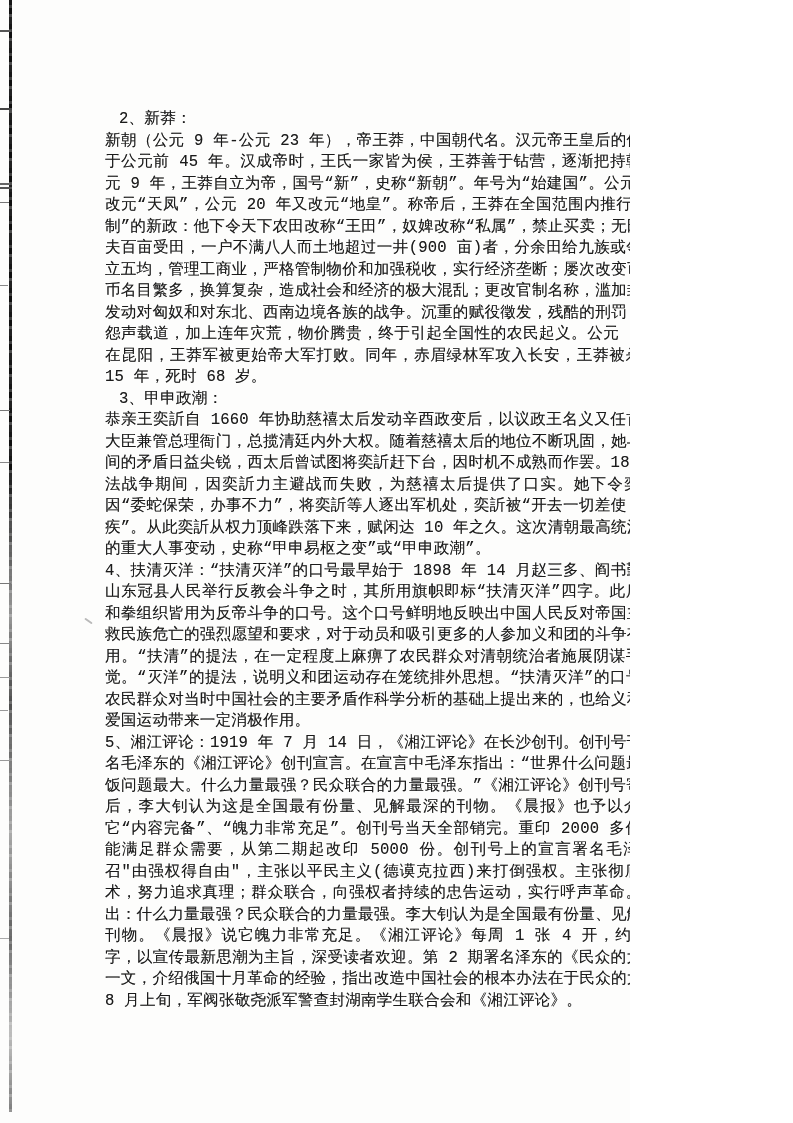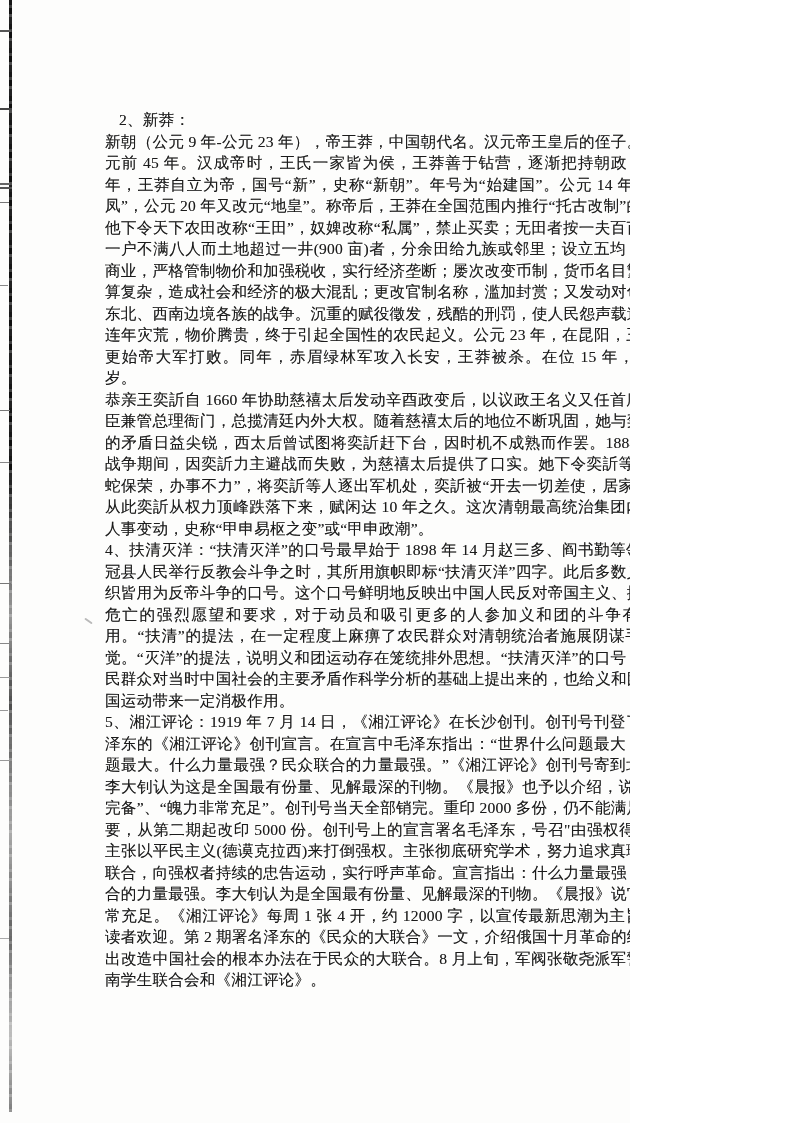--- a/index.html
+++ b/index.html
@@ -6,21 +6,21 @@
     margin: 0;
     padding: 0;
     background: #ffffff;
   }
   .page {
     position: relative;
     width: 630px;
     height: 1123px;
     background: #fdfdfc;
     overflow: hidden;
-    font-family: Liberation Serif, serif;
+    font-family: Liberation Mono, monospace;
     color: #1b1b1b;
   }
 
   
   .scan-line {
     position: absolute;
     left: 9px;
     top: 0;
     width: 3px;
     height: 1112px;
@@ -124,20 +124,21 @@
   <div class="speck curve" style="left:84px; top:620px; width:9px; height:2px;"></div>
 
   <main class="content">
 
     <section class="sec-2">
       <p class="section-heading">2、新莽：</p>
       <p class="section-body">新朝（公元 9 年-公元 23 年），帝王莽，中国朝代名。汉元帝王皇后的侄子。生于公元前 45 年。汉成帝时，王氏一家皆为侯，王莽善于钻营，逐渐把持朝政，公元 9 年，王莽自立为帝，国号“新”，史称“新朝”。年号为“始建国”。公元 14 年改元“天凤”，公元 20 年又改元“地皇”。称帝后，王莽在全国范围内推行“托古改制”的新政：他下令天下农田改称“王田”，奴婢改称“私属”，禁止买卖；无田者按一夫百亩受田，一户不满八人而土地超过一井(900 亩)者，分余田给九族或邻里；设立五均，管理工商业，严格管制物价和加强税收，实行经济垄断；屡次改变币制，货币名目繁多，换算复杂，造成社会和经济的极大混乱；更改官制名称，滥加封赏；又发动对匈奴和对东北、西南边境各族的战争。沉重的赋役徵发，残酷的刑罚，使人民怨声载道，加上连年灾荒，物价腾贵，终于引起全国性的农民起义。公元 23 年，在昆阳，王莽军被更始帝大军打败。同年，赤眉绿林军攻入长安，王莽被杀。在位 15 年，死时 68 岁。</p>
     </section>
 
     <section class="sec-3">
+      <p class="section-heading">3、甲申政潮：</p>
       <p class="section-body">恭亲王奕訢自 1660 年协助慈禧太后发动辛酉政变后，以议政王名义又任首席军机大臣兼管总理衙门，总揽清廷内外大权。随着慈禧太后的地位不断巩固，她与奕訢之间的矛盾日益尖锐，西太后曾试图将奕訢赶下台，因时机不成熟而作罢。1884 年中法战争期间，因奕訢力主避战而失败，为慈禧太后提供了口实。她下令奕訢等人因“委蛇保荣，办事不力”，将奕訢等人逐出军机处，奕訢被“开去一切差使，居家养疾”。从此奕訢从权力顶峰跌落下来，赋闲达 10 年之久。这次清朝最高统治集团内的重大人事变动，史称“甲申易枢之变”或“甲申政潮”。</p>
     </section>
 
     <section class="sec-4">
       <p class="section-body">4、扶清灭洋：“扶清灭洋”的口号最早始于 1898 年 14 月赵三多、阎书勤等领导山东冠县人民举行反教会斗争之时，其所用旗帜即标“扶清灭洋”四字。此后多数义和拳组织皆用为反帝斗争的口号。这个口号鲜明地反映出中国人民反对帝国主义、挽救民族危亡的强烈愿望和要求，对于动员和吸引更多的人参加义和团的斗争有一定作用。“扶清”的提法，在一定程度上麻痹了农民群众对清朝统治者施展阴谋手段的警觉。“灭洋”的提法，说明义和团运动存在笼统排外思想。“扶清灭洋”的口号，不是农民群众对当时中国社会的主要矛盾作科学分析的基础上提出来的，也给义和团反帝爱国运动带来一定消极作用。</p>
     </section>
 
     <section class="sec-5">
       <p class="section-body">5、湘江评论：1919 年 7 月 14 日，《湘江评论》在长沙创刊。创刊号刊登了署名毛泽东的《湘江评论》创刊宣言。在宣言中毛泽东指出：“世界什么问题最大？吃饭问题最大。什么力量最强？民众联合的力量最强。”《湘江评论》创刊号寄到北京后，李大钊认为这是全国最有份量、见解最深的刊物。《晨报》也予以介绍，说它“内容完备”、“魄力非常充足”。创刊号当天全部销完。重印 2000 多份，仍不能满足群众需要，从第二期起改印 5000 份。创刊号上的宣言署名毛泽东，号召"由强权得自由"，主张以平民主义(德谟克拉西)来打倒强权。主张彻底研究学术，努力追求真理；群众联合，向强权者持续的忠告运动，实行呼声革命。宣言指出：什么力量最强？民众联合的力量最强。李大钊认为是全国最有份量、见解最深的刊物。《晨报》说它魄力非常充足。《湘江评论》每周 1 张 4 开，约 12000 字，以宣传最新思潮为主旨，深受读者欢迎。第 2 期署名泽东的《民众的大联合》一文，介绍俄国十月革命的经验，指出改造中国社会的根本办法在于民众的大联合。8 月上旬，军阀张敬尧派军警查封湖南学生联合会和《湘江评论》。</p>
     </section>

